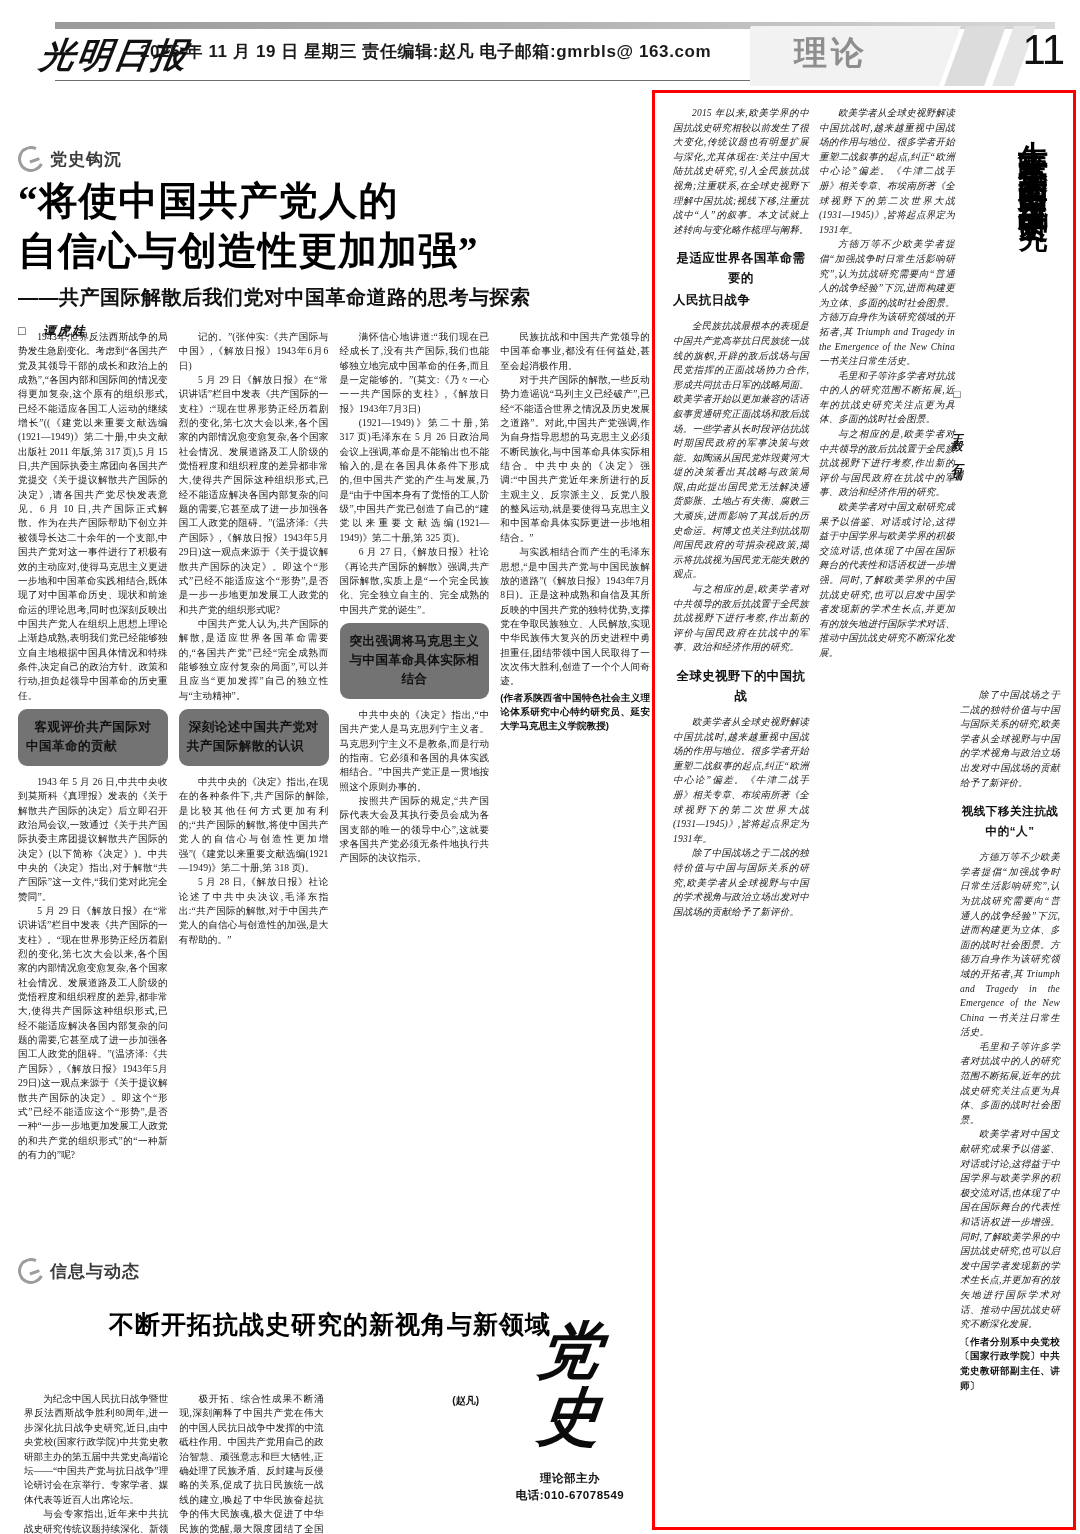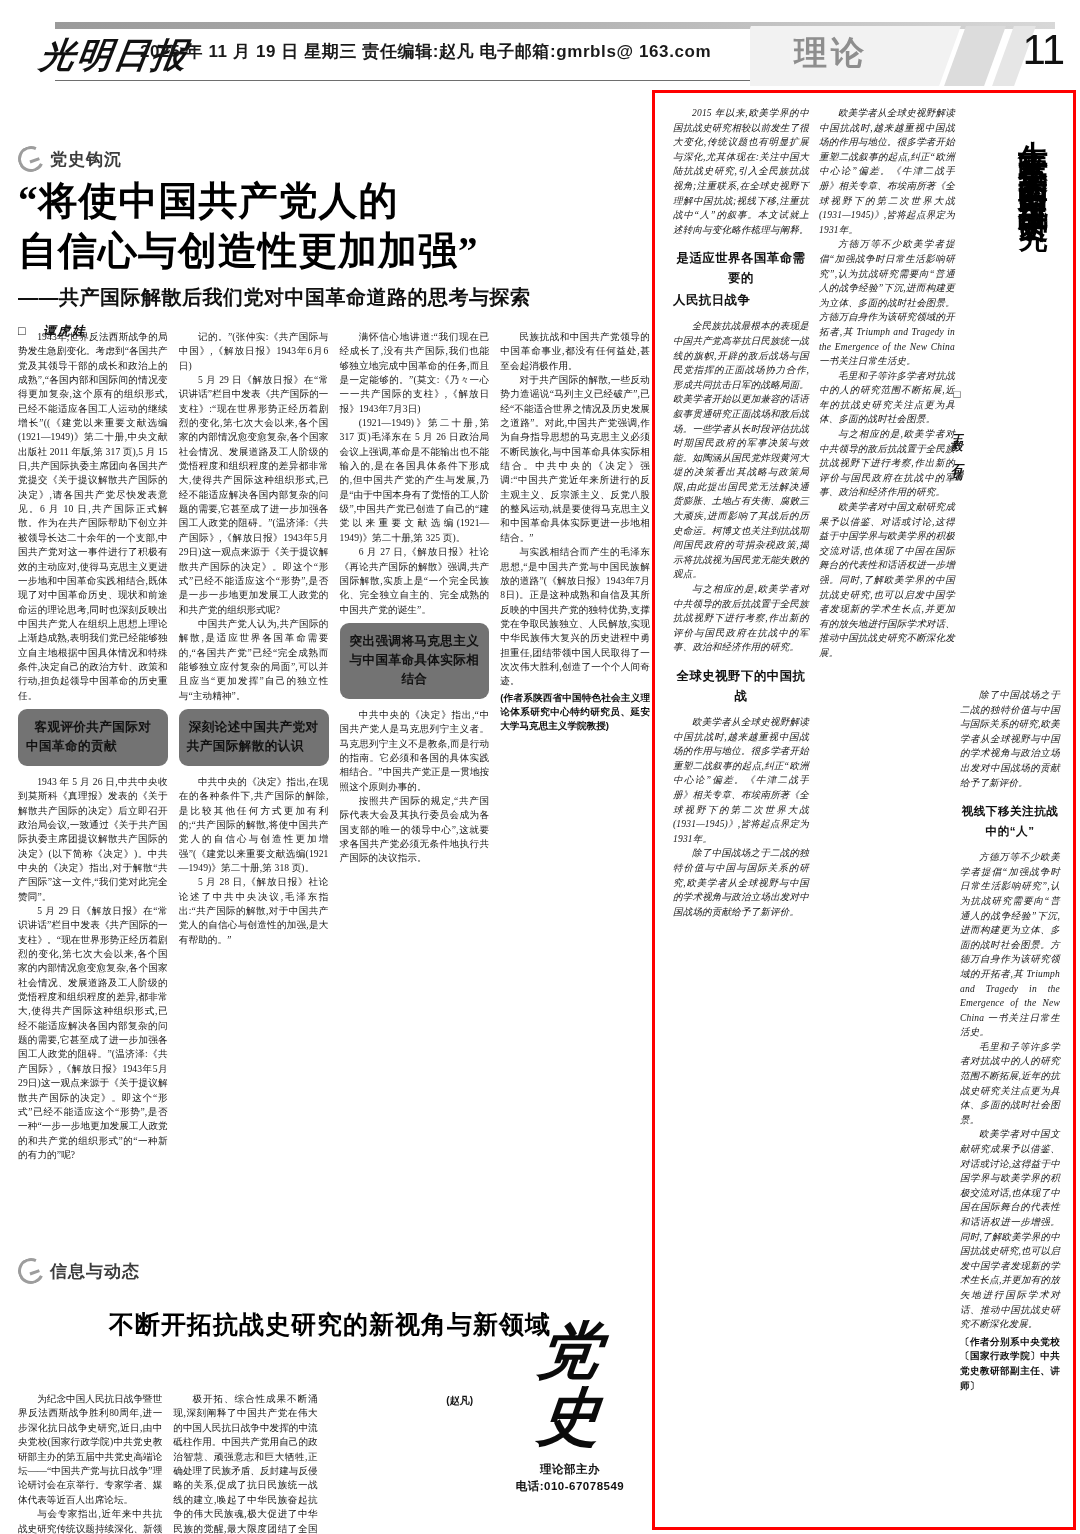--- a/index.html
+++ b/index.html
@@ -102,35 +102,35 @@
     line-height:14.6px;color:#111;text-align:justify;margin-top:3px;font-style:normal;}
 
   
   .info-flag{position:absolute;left:18px;top:1258px;}
   .info-title{position:absolute;left:18px;top:1308px;width:624px;text-align:center;}
   .info-title .t1{font-family:"Liberation Serif",serif;font-weight:bold;font-size:25px;
     color:#000;letter-spacing:1px;}
   .info-title .t2{font-family:"Liberation Sans",sans-serif;font-weight:bold;font-size:14.5px;
     color:#111;margin-top:7px;letter-spacing:.5px;}
 
-  .info-cols{position:absolute;left:18px;top:1392px;width:455px;height:130px;
+  .info-cols{position:absolute;left:24px;top:1392px;width:455px;height:130px;
     display:grid;grid-template-columns:repeat(3,1fr);column-gap:11px;}
   .info-txt{font-family:"Liberation Serif","DejaVu Serif",serif;font-size:9.6px;
     line-height:14.4px;color:#161616;text-align:justify;text-justify:inter-ideograph;}
   .info-txt p{margin:0;text-indent:2em;}
   .sign-editor{font-family:"Liberation Sans",sans-serif;font-weight:bold;font-size:10px;
     text-align:right;margin-top:2px;color:#111;}
 
   
   .cal-block{position:absolute;left:490px;top:1318px;width:160px;text-align:center;}
   .cal-ch{font-family:"Liberation Serif",serif;font-size:62px;font-weight:bold;
     font-style:italic;color:#0b0b0b;line-height:66px;letter-spacing:0;
     transform:skewX(-6deg);}
   .cal-meta{font-family:"Liberation Sans",sans-serif;font-weight:bold;font-size:11.5px;
-    color:#111;line-height:17px;margin-top:11px;letter-spacing:.5px;}
+    color:#111;line-height:17px;margin-top:20px;letter-spacing:.5px;}
 </style>
 </head>
 <body>
 
 <div class="page">
 
   <div class="masthead">
     <div class="mast-topbar"></div>
     <div class="logo-wrap">
       <div class="logo-cal">光明日报</div>

